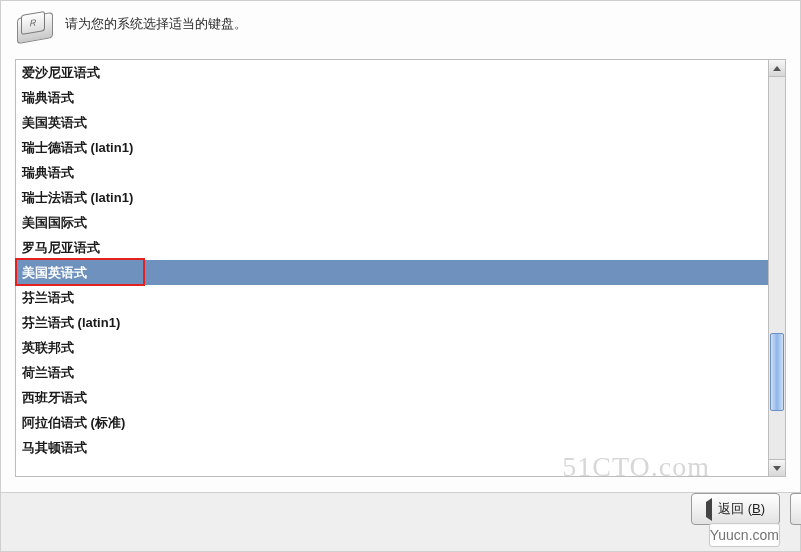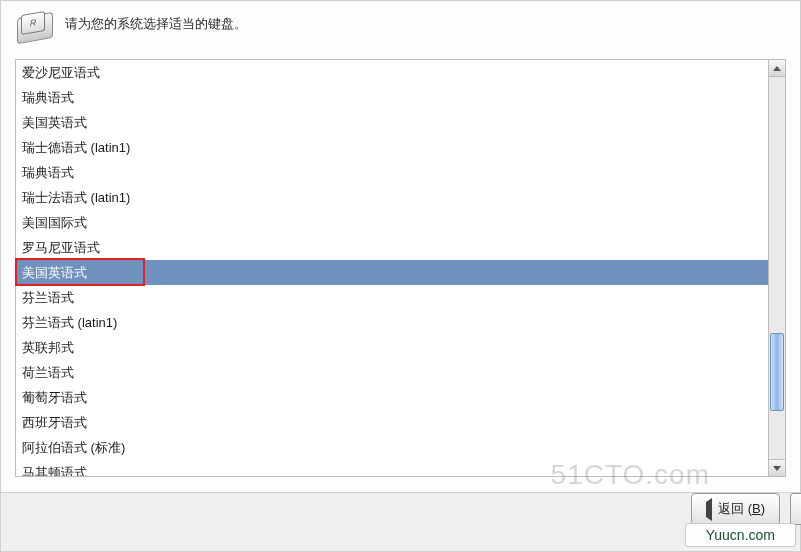--- a/index.html
+++ b/index.html
@@ -62,20 +62,21 @@
     font-size: 13px;
     color: #2b2b2b;
   }
   .list-area {
     position: absolute;
     left: 14px;
     right: 14px;
     top: 58px;
     bottom: 74px;
     display: flex;
+    font-weight: bold;
   }
   .list-border {
     flex: 1;
     border: 1px solid #bdbdbd;
     border-right: none;
     background: #ffffff;
     overflow: hidden;
   }
   .list-inner {
     width: 100%;
@@ -162,37 +163,37 @@
     height: 30px;
     background: linear-gradient(#ffffff,#e2e2e2);
     border: 1px solid #9a9a9a;
     border-right: none;
     border-radius: 4px 0 0 4px;
     margin-right: -21px; 
   }
   .watermark1 {
     position: absolute;
     right: 90px;
-    bottom: 60px;
-    font-family: Liberation Sans, sans-serif;
+    bottom: 68px;
+    font-family: Liberation Serif, serif;
     font-size: 28px;
     letter-spacing: 1px;
     color: rgba(140,140,140,0.35);
     pointer-events: none;
   }
   .watermark2 {
     position: absolute;
-    right: 4px;
+    right: 20px;
     bottom: 4px;
     background: rgba(255,255,255,0.92);
     border: 1px solid #c9c9c9;
     border-radius: 3px;
-    padding: 3px 20px;
+    padding: 3px 0;
     font-size: 14px;
-    color: #14532d;
+    color: #737373;
     pointer-events: none;
   }
 </style>
 </head>
 <body>
 
 <div class="page">
 
   <div class="header">
     <div class="kb-icon">
@@ -211,21 +212,20 @@
           <div class="item">瑞士德语式 (latin1)</div>
           <div class="item">瑞典语式</div>
           <div class="item">瑞士法语式 (latin1)</div>
           <div class="item">美国国际式</div>
           <div class="item">罗马尼亚语式</div>
           <div class="item selected">美国英语式</div>
           <div class="item">芬兰语式</div>
           <div class="item">芬兰语式 (latin1)</div>
           <div class="item">英联邦式</div>
           <div class="item">荷兰语式</div>
-          <div class="item">葡萄牙语式</div>
           <div class="item">西班牙语式</div>
           <div class="item">阿拉伯语式 (标准)</div>
           <div class="item">马其顿语式</div>
         </div>
       <div class="highlight-box" id="highlight-box" style="left: 0px; top: 199px; width: 130px; height: 28px;"></div>
     </div>
     <div class="scrollbar">
       <div class="sb-btn">
           <div class="arrow up"></div>
         </div>

